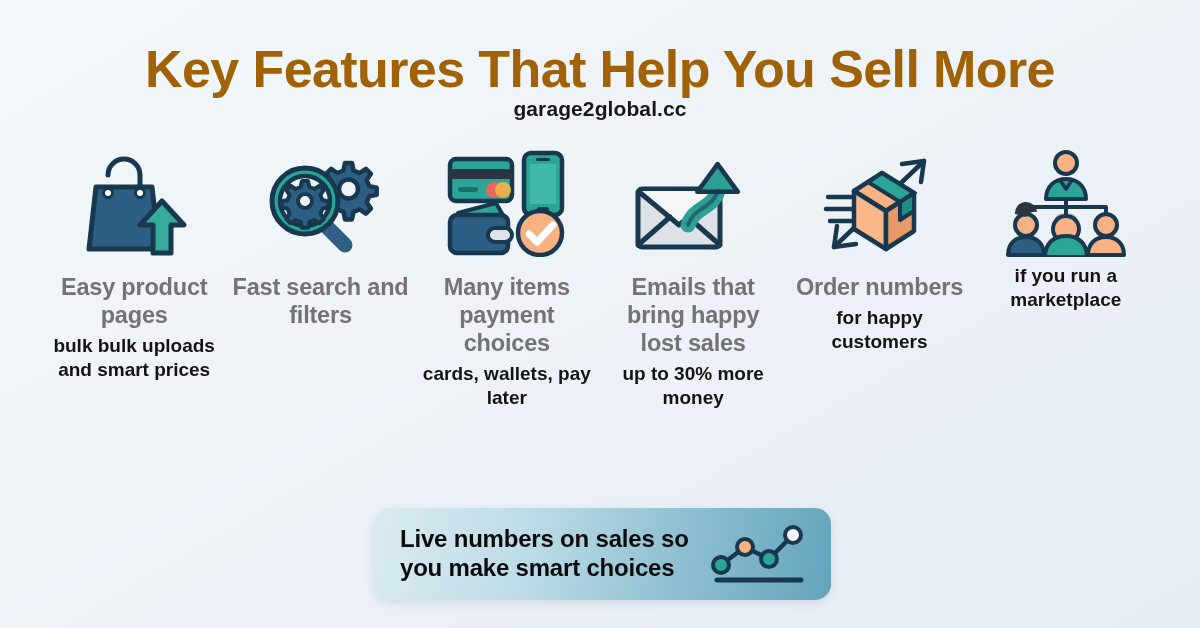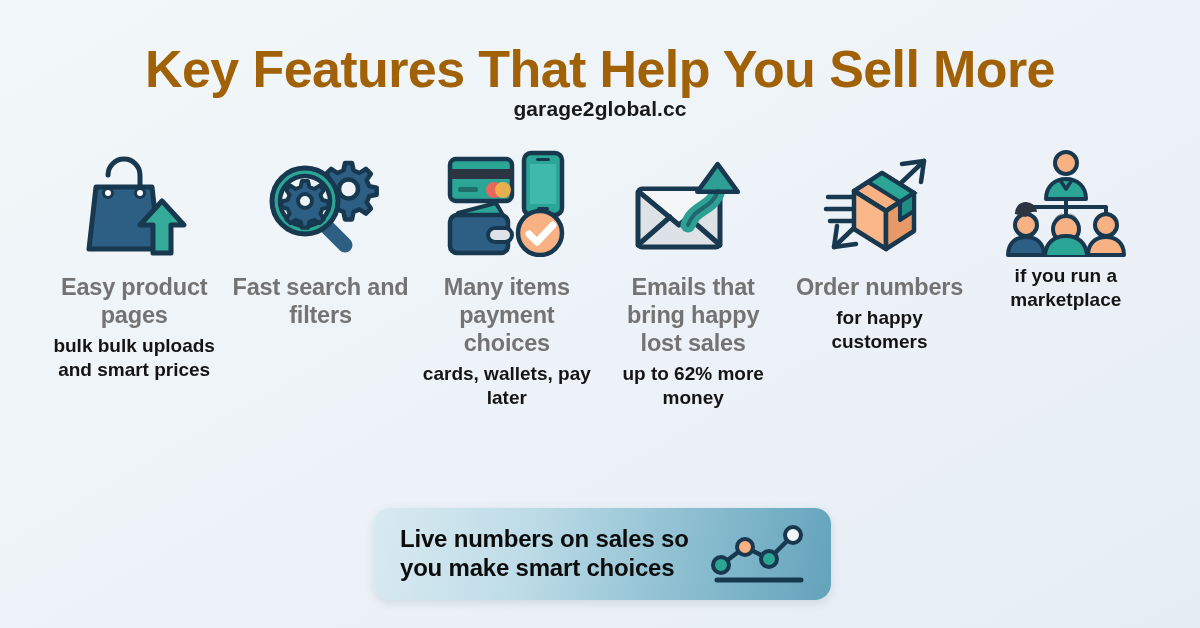--- a/index.html
+++ b/index.html
@@ -198,21 +198,21 @@
         <svg width="126" height="108" viewBox="0 0 126 108">
           <rect x="8" y="40" width="82" height="58" rx="4" fill="#dde2e7" stroke="#17384f" stroke-width="5"></rect>
           <path d="M8 42 l41 34 l41 -34" fill="#f4f6f8" stroke="#17384f" stroke-width="5" stroke-linejoin="round"></path>
           <path d="M8 96 l32 -28 M90 96 l-32 -28" fill="none" stroke="#17384f" stroke-width="5" stroke-linecap="round"></path>
           <path d="M58 76 c6 -18 24 -16 30 -34" fill="none" stroke="#2e9f95" stroke-width="15" stroke-linecap="round"></path>
           <path d="M75 40 l22 -30 l22 30 z" fill="#2e9f95" stroke="#17384f" stroke-width="5" stroke-linejoin="round" transform="translate(-9,6) scale(0.92) translate(8,0)"></path>
           <path d="M58 76 c6 -18 24 -16 30 -34" fill="none" stroke="#17384f" stroke-width="4" stroke-linecap="round" opacity="0.55"></path>
         </svg>
       </div>
       <div class="f-title">Emails that bring happy lost sales</div>
-      <div class="f-desc">up to 62% more money</div>
+      <div class="f-desc">up to 30% more money</div>
     </div>
 
     <div class="feature">
       <div class="icon-wrap">
         <svg width="118" height="108" viewBox="0 0 118 108">
 
           <path d="M14 98 L104 12" fill="none" stroke="#17384f" stroke-width="4.5" stroke-linecap="round"></path>
           <path d="M104 12 l-22 3 M104 12 l-3 21" fill="none" stroke="#17384f" stroke-width="4.5" stroke-linecap="round"></path>
           <path d="M14 98 l22 -3 M14 98 l3 -21" fill="none" stroke="#17384f" stroke-width="4.5" stroke-linecap="round"></path>
 

